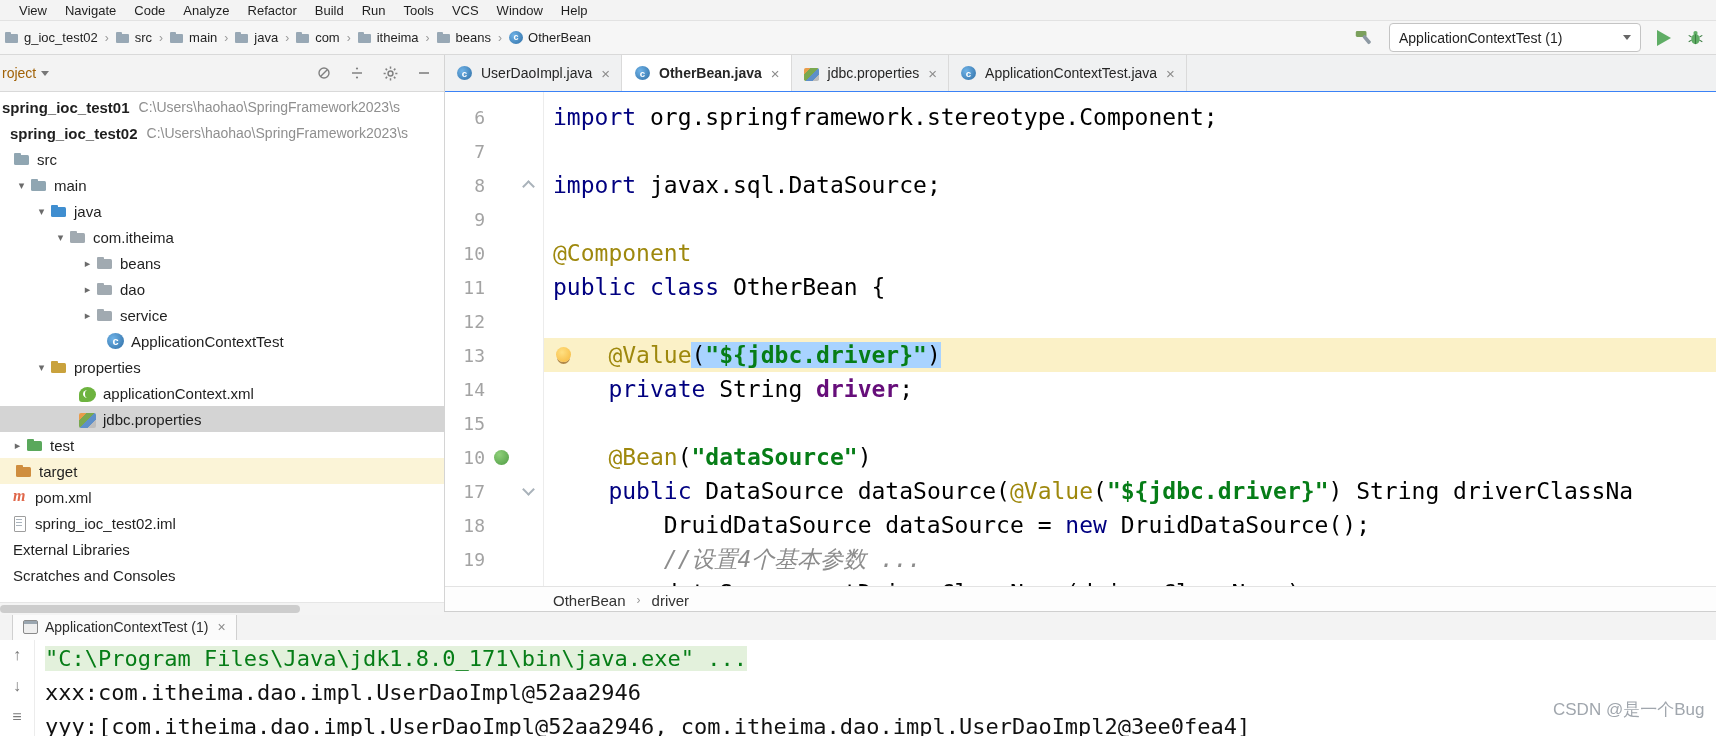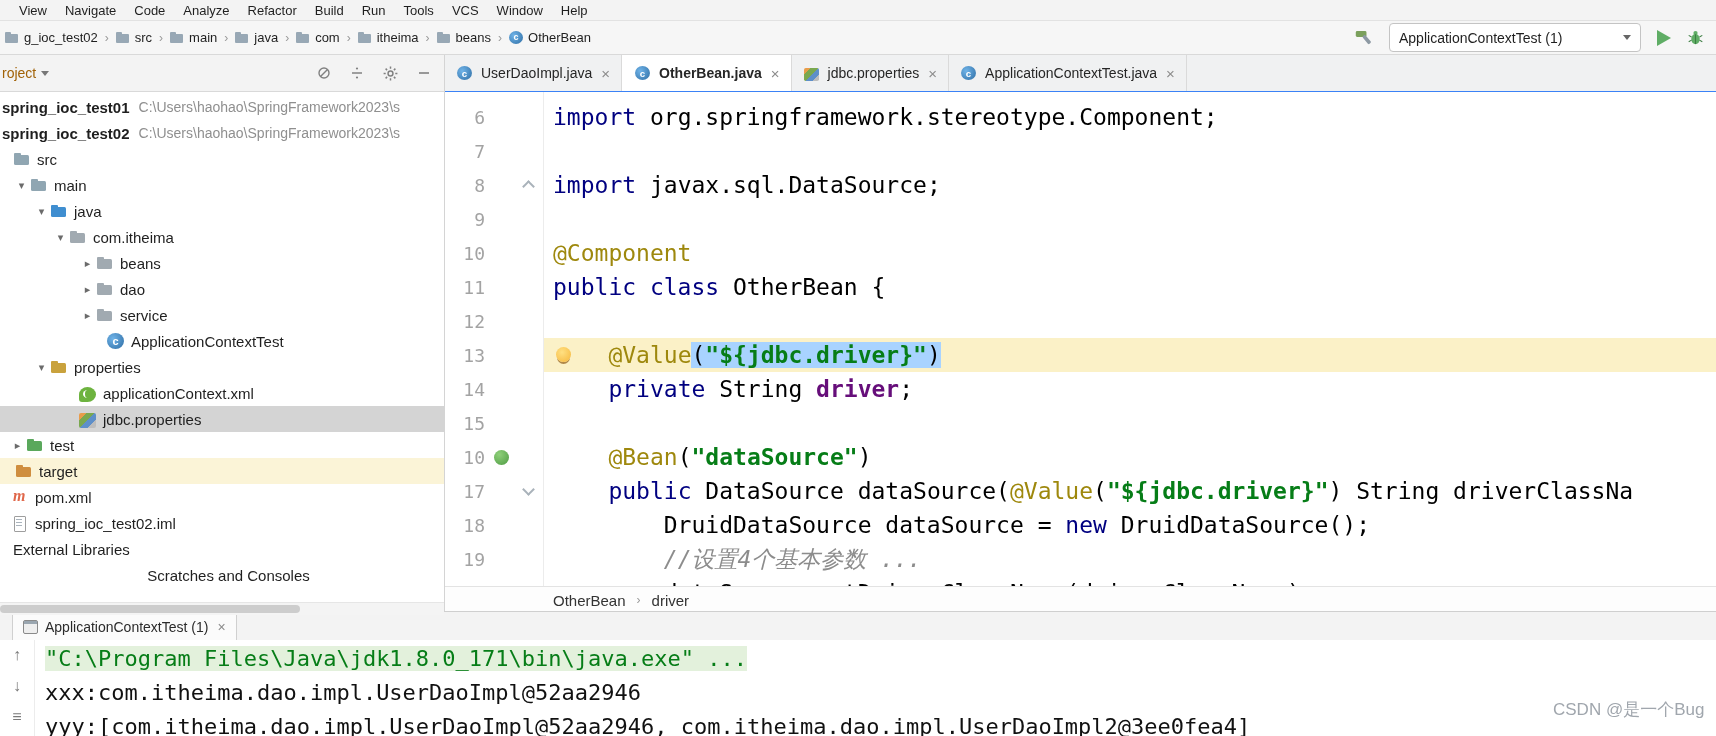--- a/index.html
+++ b/index.html
@@ -239,21 +239,21 @@
                 <path d="M3 8h10"></path>
               </svg>
           </span>
         </span>
       </div>
       <div class="tree" id="tree">
           <div class="trow" style="padding-left: 2px;">
             <span class="tlabel bold">spring_ioc_test01</span>
             <span class="tsub">C:\Users\haohao\SpringFramework2023\s</span>
           </div>
-          <div class="trow" style="padding-left: 2px;">
+          <div class="trow" style="padding-left: 10px;">
             <span class="tlabel bold">spring_ioc_test02</span>
             <span class="tsub">C:\Users\haohao\SpringFramework2023\s</span>
           </div>
           <div class="trow" style="padding-left: 13px;">
             <span class="ficon folder folder"></span>
             <span class="tlabel">src</span>
           </div>
           <div class="trow" style="padding-left: 13px;">
             <span class="chev">▾</span>
             <span class="ficon folder folder"></span>
@@ -314,21 +314,21 @@
             <span class="ficon maven"></span>
             <span class="tlabel">pom.xml</span>
           </div>
           <div class="trow" style="padding-left: 11px;">
             <span class="ficon file"></span>
             <span class="tlabel">spring_ioc_test02.iml</span>
           </div>
           <div class="trow" style="padding-left: 13px;">
             <span class="tlabel">External Libraries</span>
           </div>
-          <div class="trow" style="padding-left: 13px; justify-content: center;">
+          <div class="trow" style="padding-left: 13px;">
             <span class="tlabel">Scratches and Consoles</span>
           </div>
         </div>
       <div class="hscroll">
         <div class="hthumb"></div>
       </div>
     </div>
 
     <div class="editor">
       <div class="tabbar" id="tabbar">

